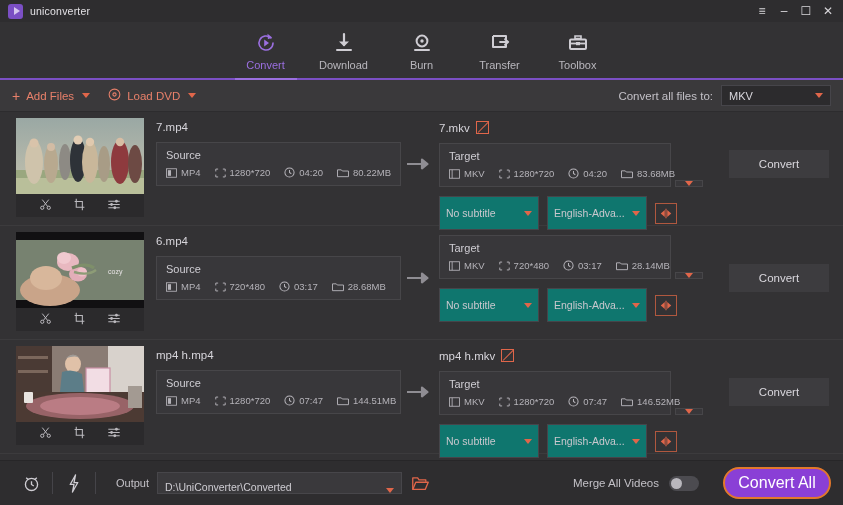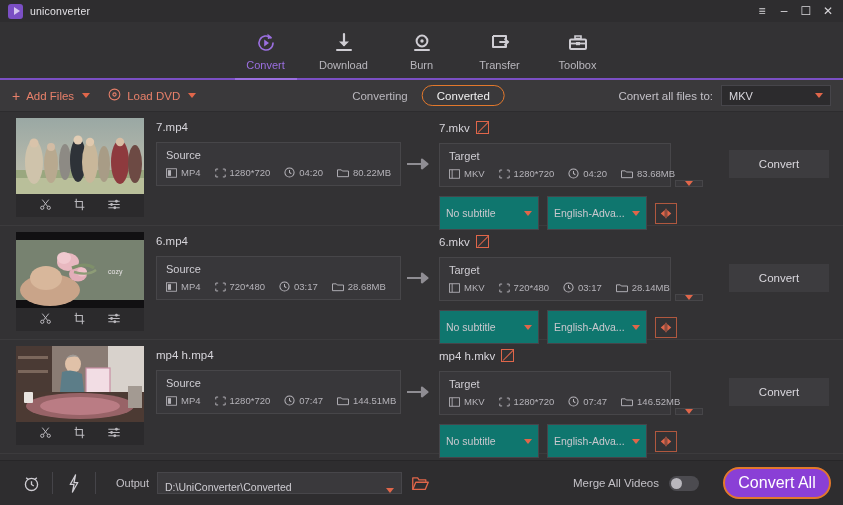--- a/index.html
+++ b/index.html
@@ -318,24 +318,20 @@
       <span>
         <svg width="13" height="13" viewBox="0 0 16 16">
             <circle cx="8" cy="8" r="6.6" fill="none" stroke="#e8806a" stroke-width="1.3"></circle>
             <circle cx="8" cy="8" r="2" fill="none" stroke="#e8806a" stroke-width="1.3"></circle>
           </svg>
       </span>
       <span>Load DVD</span>
     </div>
     <div class="caret"></div>
 
-    <div class="seg">
-      <div class="seg-btn">Converting</div>
-      <div class="seg-btn active">Converted</div>
-    </div>
 
     <div class="conv-all">
       <div class="lbl">Convert all files to:</div>
       <div class="fmt-select">
         <span>MKV</span>
         <span class="caret"></span>
       </div>
     </div>
   </div>
 
@@ -578,24 +574,20 @@
         </div>
       </div>
 
       <div class="arrow-col">
         <svg width="24" height="12" viewBox="0 0 24 12">
             <path d="M0 6 H17 M15 1.6 L20.5 6 L15 10.4 Z" fill="#8f8d93" stroke="#8f8d93" stroke-width="2.2" stroke-linejoin="round"></path>
           </svg>
       </div>
 
       <div class="target-col">
-        <div class="fname target">
-          <span>6.mkv</span>
-          <span class="edit-ico"></span>
-        </div>
         <div class="target-box-wrap">
           <div class="infobox">
             <div class="title">Target</div>
             <div class="infoline">
               <span class="chip">
                 <svg width="11" height="10" viewBox="0 0 14 12">
                     <rect x="0.6" y="0.6" width="12.8" height="10.8" fill="none" stroke="#b5b3b9" stroke-width="1.1"></rect>
                     <path d="M4 0.6 V11.4" stroke="#b5b3b9" stroke-width="1.1"></path>
                   </svg>
                 <span>MKV</span>

